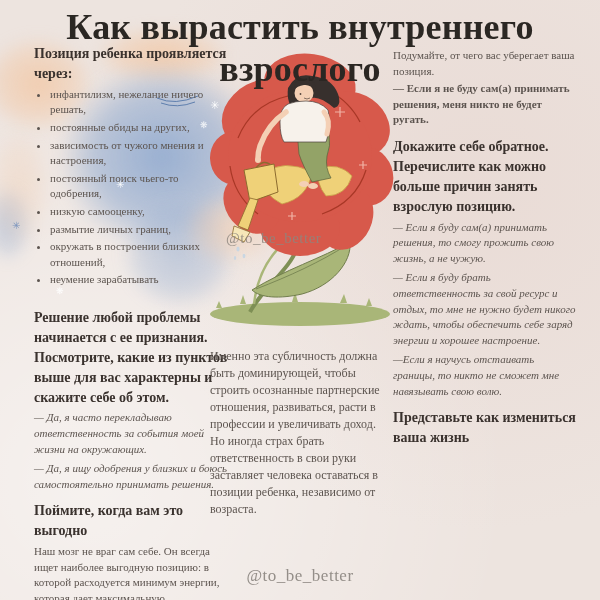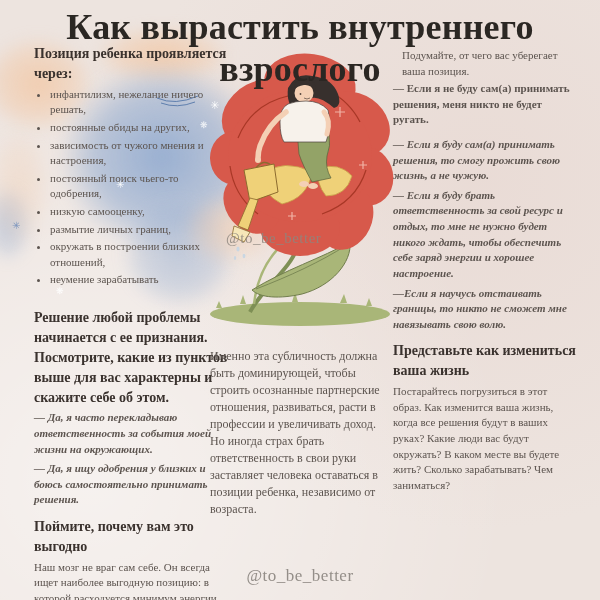--- a/index.html
+++ b/index.html
@@ -18,21 +18,21 @@
   .sparkle{position:absolute;z-index:1;font-family:"DejaVu Sans",sans-serif;}
   .page-title{
     position:absolute;left:0;top:6px;width:600px;text-align:center;z-index:2;
     font-size:36px;font-weight:bold;color:#2B2723;letter-spacing:.2px;
   }
   .col{position:absolute;z-index:2;font-size:11px;line-height:1.42;}
   #col-left{left:34px;top:44px;width:198px;}
   #col-right{left:393px;top:48px;width:184px;}
   .h{font-weight:bold;color:#3A322E;font-size:14px;line-height:1.42;margin:0 0 3px 0;}
   .body-p{margin:0 0 8px 0;}
-  .quote{font-style:italic;margin:0 0 4px 0;font-weight:bold;}
+  .quote{font-style:italic;margin:0 0 4px 0;}
   .plain-q{margin:0 0 4px 0;font-weight:bold;}
   ul.bullets{margin:2px 0 20px 0;padding:0 0 0 16px;}
   ul.bullets li{margin:0 0 2px 0;}
   .sec{margin-bottom:9px;}
   #mid-text{
     position:absolute;left:210px;top:348px;width:180px;z-index:2;
     font-size:12px;line-height:1.42;
   }
   .watermark{position:absolute;z-index:3;color:rgba(141,134,127,.85);font-size:15px;letter-spacing:.5px;}
   #wm-top{left:226px;top:230px;}
@@ -141,39 +141,39 @@
         <li>окружать в построении близких отношений,</li>
         <li>неумение зарабатывать</li>
       </ul>
     </div>
     <div class="sec">
       <p class="h">Решение любой проблемы начинается с ее признания. Посмотрите, какие из пунктов выше для вас характерны и скажите себе об этом.</p>
       <p class="quote">— Да, я часто перекладываю ответственность за события моей жизни на окружающих.</p>
       <p class="quote">— Да, я ищу одобрения у близких и боюсь самостоятельно принимать решения.</p>
     </div>
     <div class="sec">
-      <p class="h">Поймите, почему вам это выгодно</p>
+      <p class="h">Поймите, когда вам это выгодно</p>
       <p class="body-p">Наш мозг не враг сам себе. Он всегда ищет наиболее выгодную позицию: в которой расходуется минимум энергии, которая дает максимальную безопасность.</p>
     </div>
   </div>
 
   <div id="mid-text">Именно эта субличность должна быть доминирующей, чтобы строить осознанные партнерские отношения, развиваться, расти в профессии и увеличивать доход. Но иногда страх брать ответственность в свои руки заставляет человека оставаться в позиции ребенка, независимо от возраста.</div>
 
   <div class="col" id="col-right">
     <div class="sec">
-      <p class="body-p" style="margin-bottom:2px;margin-left:9px;">Подумайте, от чего вас уберегает ваша позиция.</p>
+      <p class="body-p" style="margin-bottom:2px;">Подумайте, от чего вас уберегает ваша позиция.</p>
       <p class="plain-q">— Если я не буду сам(а) принимать решения, меня никто не будет ругать.</p>
     </div>
     <div class="sec">
+      <p class="h">Докажите себе обратное. Перечислите как можно больше причин занять взрослую позицию.</p>
       <p class="quote">— Если я буду сам(а) принимать решения, то смогу прожить свою жизнь, а не чужую.</p>
       <p class="quote">— Если я буду брать ответственность за свой ресурс и отдых, то мне не нужно будет никого ждать, чтобы обеспечить себе заряд энергии и хорошее настроение.</p>
       <p class="quote">—Если я научусь отстаивать границы, то никто не сможет мне навязывать свою волю.</p>
     </div>
     <div class="sec">
       <p class="h">Представьте как измениться ваша жизнь</p>
-      <p class="body-p">Постарайтесь погрузиться в этот образ. Как изменится ваша жизнь, когда все решения будут в ваших руках? Какие люди вас будут окружать? В каком месте вы будете жить? Сколько зарабатывать? Чем заниматься?</p>
     </div>
   </div>
 
   <div class="watermark" id="wm-top">@to_be_better</div>
   <div class="watermark" id="wm-bottom">@to_be_better</div>
 
 </div>
 
 </body></html>

